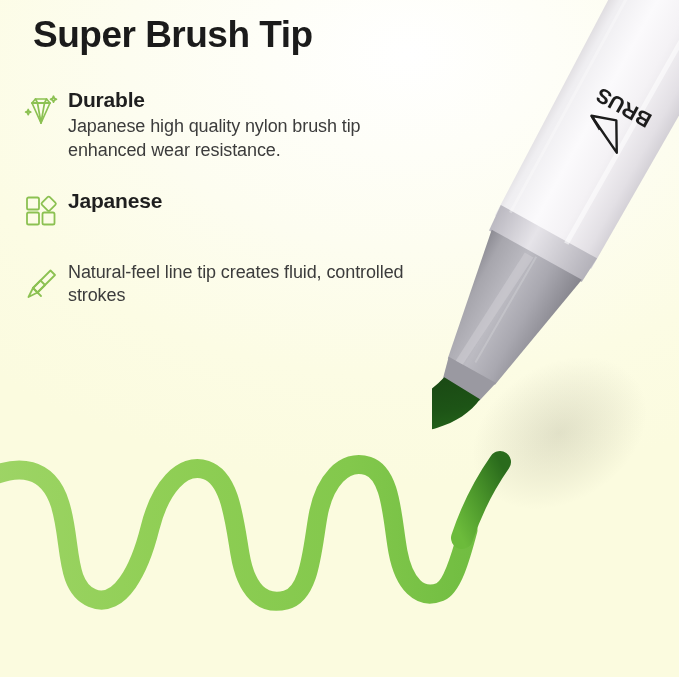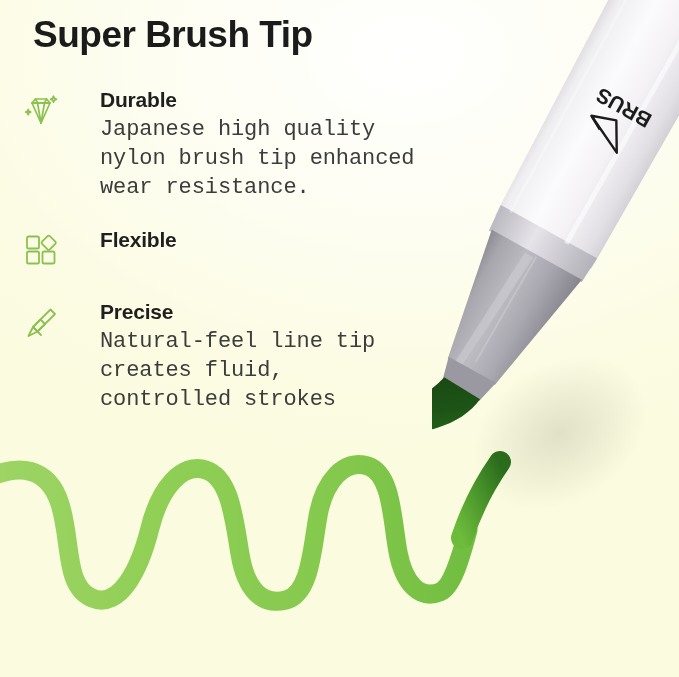--- a/index.html
+++ b/index.html
@@ -40,21 +40,20 @@
     position: absolute;
     left: 18px;
     top: 88px;
     width: 400px;
   }
   .feature {
     position: relative;
     display: flex;
     align-items: flex-start;
     margin-bottom: 26px;
-    gap: 32px;
   }
   .feature-icon {
     flex: 0 0 46px;
     width: 46px;
     height: 46px;
     display: flex;
     align-items: flex-start;
     justify-content: center;
     padding-top: 2px;
     box-sizing: border-box;
@@ -65,26 +64,25 @@
   }
   .feature-title {
     font-size: 21px;
     font-weight: bold;
     color: #1f1f1f;
     line-height: 1.15;
     margin-bottom: 3px;
     letter-spacing: -0.2px;
   }
   .feature-desc {
-    font-size: 22px;
+    font-size: 18px;
     color: #3c3c3c;
     line-height: 1.32;
     letter-spacing: -0.1px;
     max-width: 340px;
-    font-family: Liberation Mono, monospace;
   }
 
   
   .pen {
     position: absolute;
     left: 432px;
     top: -130px;
     width: 300px;
     height: 620px;
     pointer-events: none;
@@ -141,35 +139,34 @@
     <div class="feature">
       <div class="feature-icon">
         <svg width="40" height="40" viewBox="0 0 40 40" fill="none" stroke="#8cc152" stroke-width="1.8" stroke-linejoin="round">
           <rect x="6" y="6.5" width="12" height="12" rx="1.6"></rect>
           <rect x="6" y="21.5" width="12" height="12" rx="1.6"></rect>
           <rect x="21.5" y="21.5" width="12" height="12" rx="1.6"></rect>
           <rect x="22.2" y="7.2" width="11" height="11" rx="1.6" transform="rotate(45 27.7 12.7)"></rect>
         </svg>
       </div>
       <div class="feature-body">
-        <div class="feature-title">Flexible</div>
+        <div class="feature-title">Japanese</div>
       </div>
     </div>
 
     <div class="feature">
       <div class="feature-icon">
         <svg width="40" height="40" viewBox="0 0 40 40" fill="none" stroke="#8cc152" stroke-width="1.8" stroke-linejoin="round" stroke-linecap="round">
           <path d="M29.5 7.5 L34 12 L16.5 29.5 L7.5 34 L12 25 Z"></path>
           <path d="M12 25 L20 33"></path>
           <path d="M12 25 L16.5 29.5"></path>
           <path d="M12 25 L19.5 17.5 L24 22 L16.5 29.5"></path>
         </svg>
       </div>
       <div class="feature-body">
-        <div class="feature-title">Precise</div>
         <div class="feature-desc">Natural-feel line tip creates fluid, controlled strokes</div>
       </div>
     </div>
 
   </div>
 
   <div class="pen-shadow"></div>
 
   <div class="stroke-layer">
     <svg width="679" height="280" viewBox="0 0 679 280">

